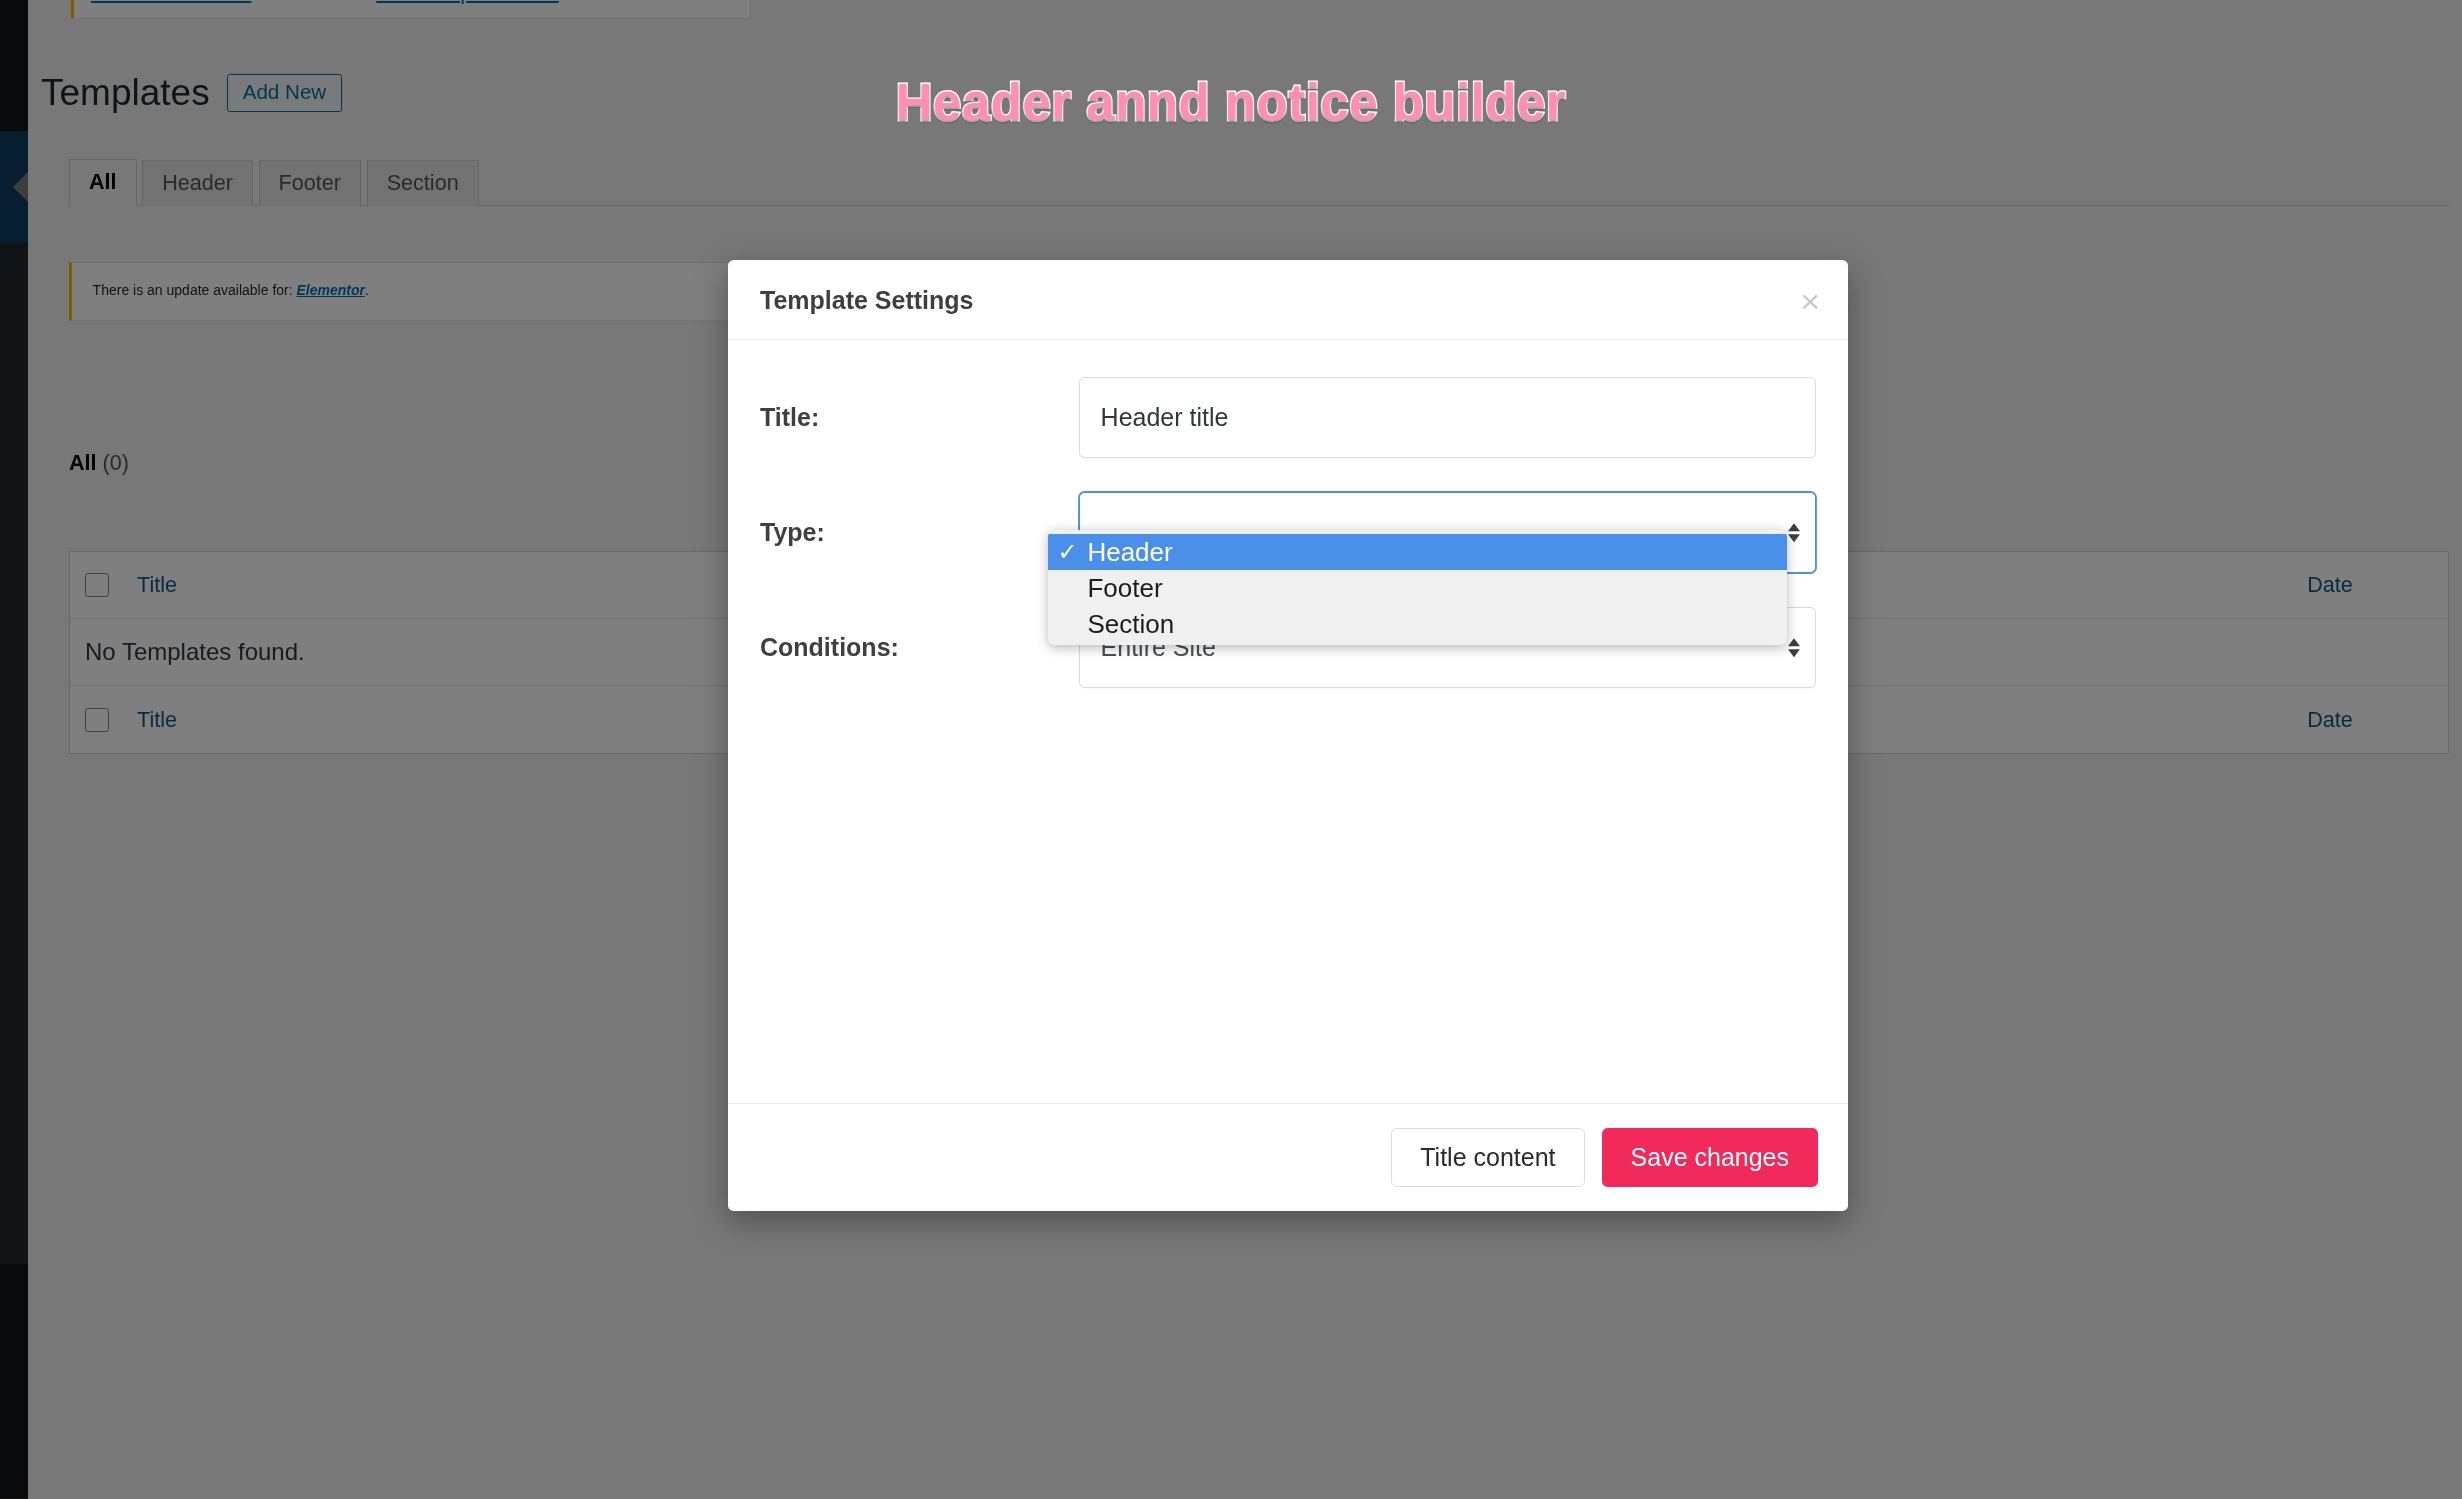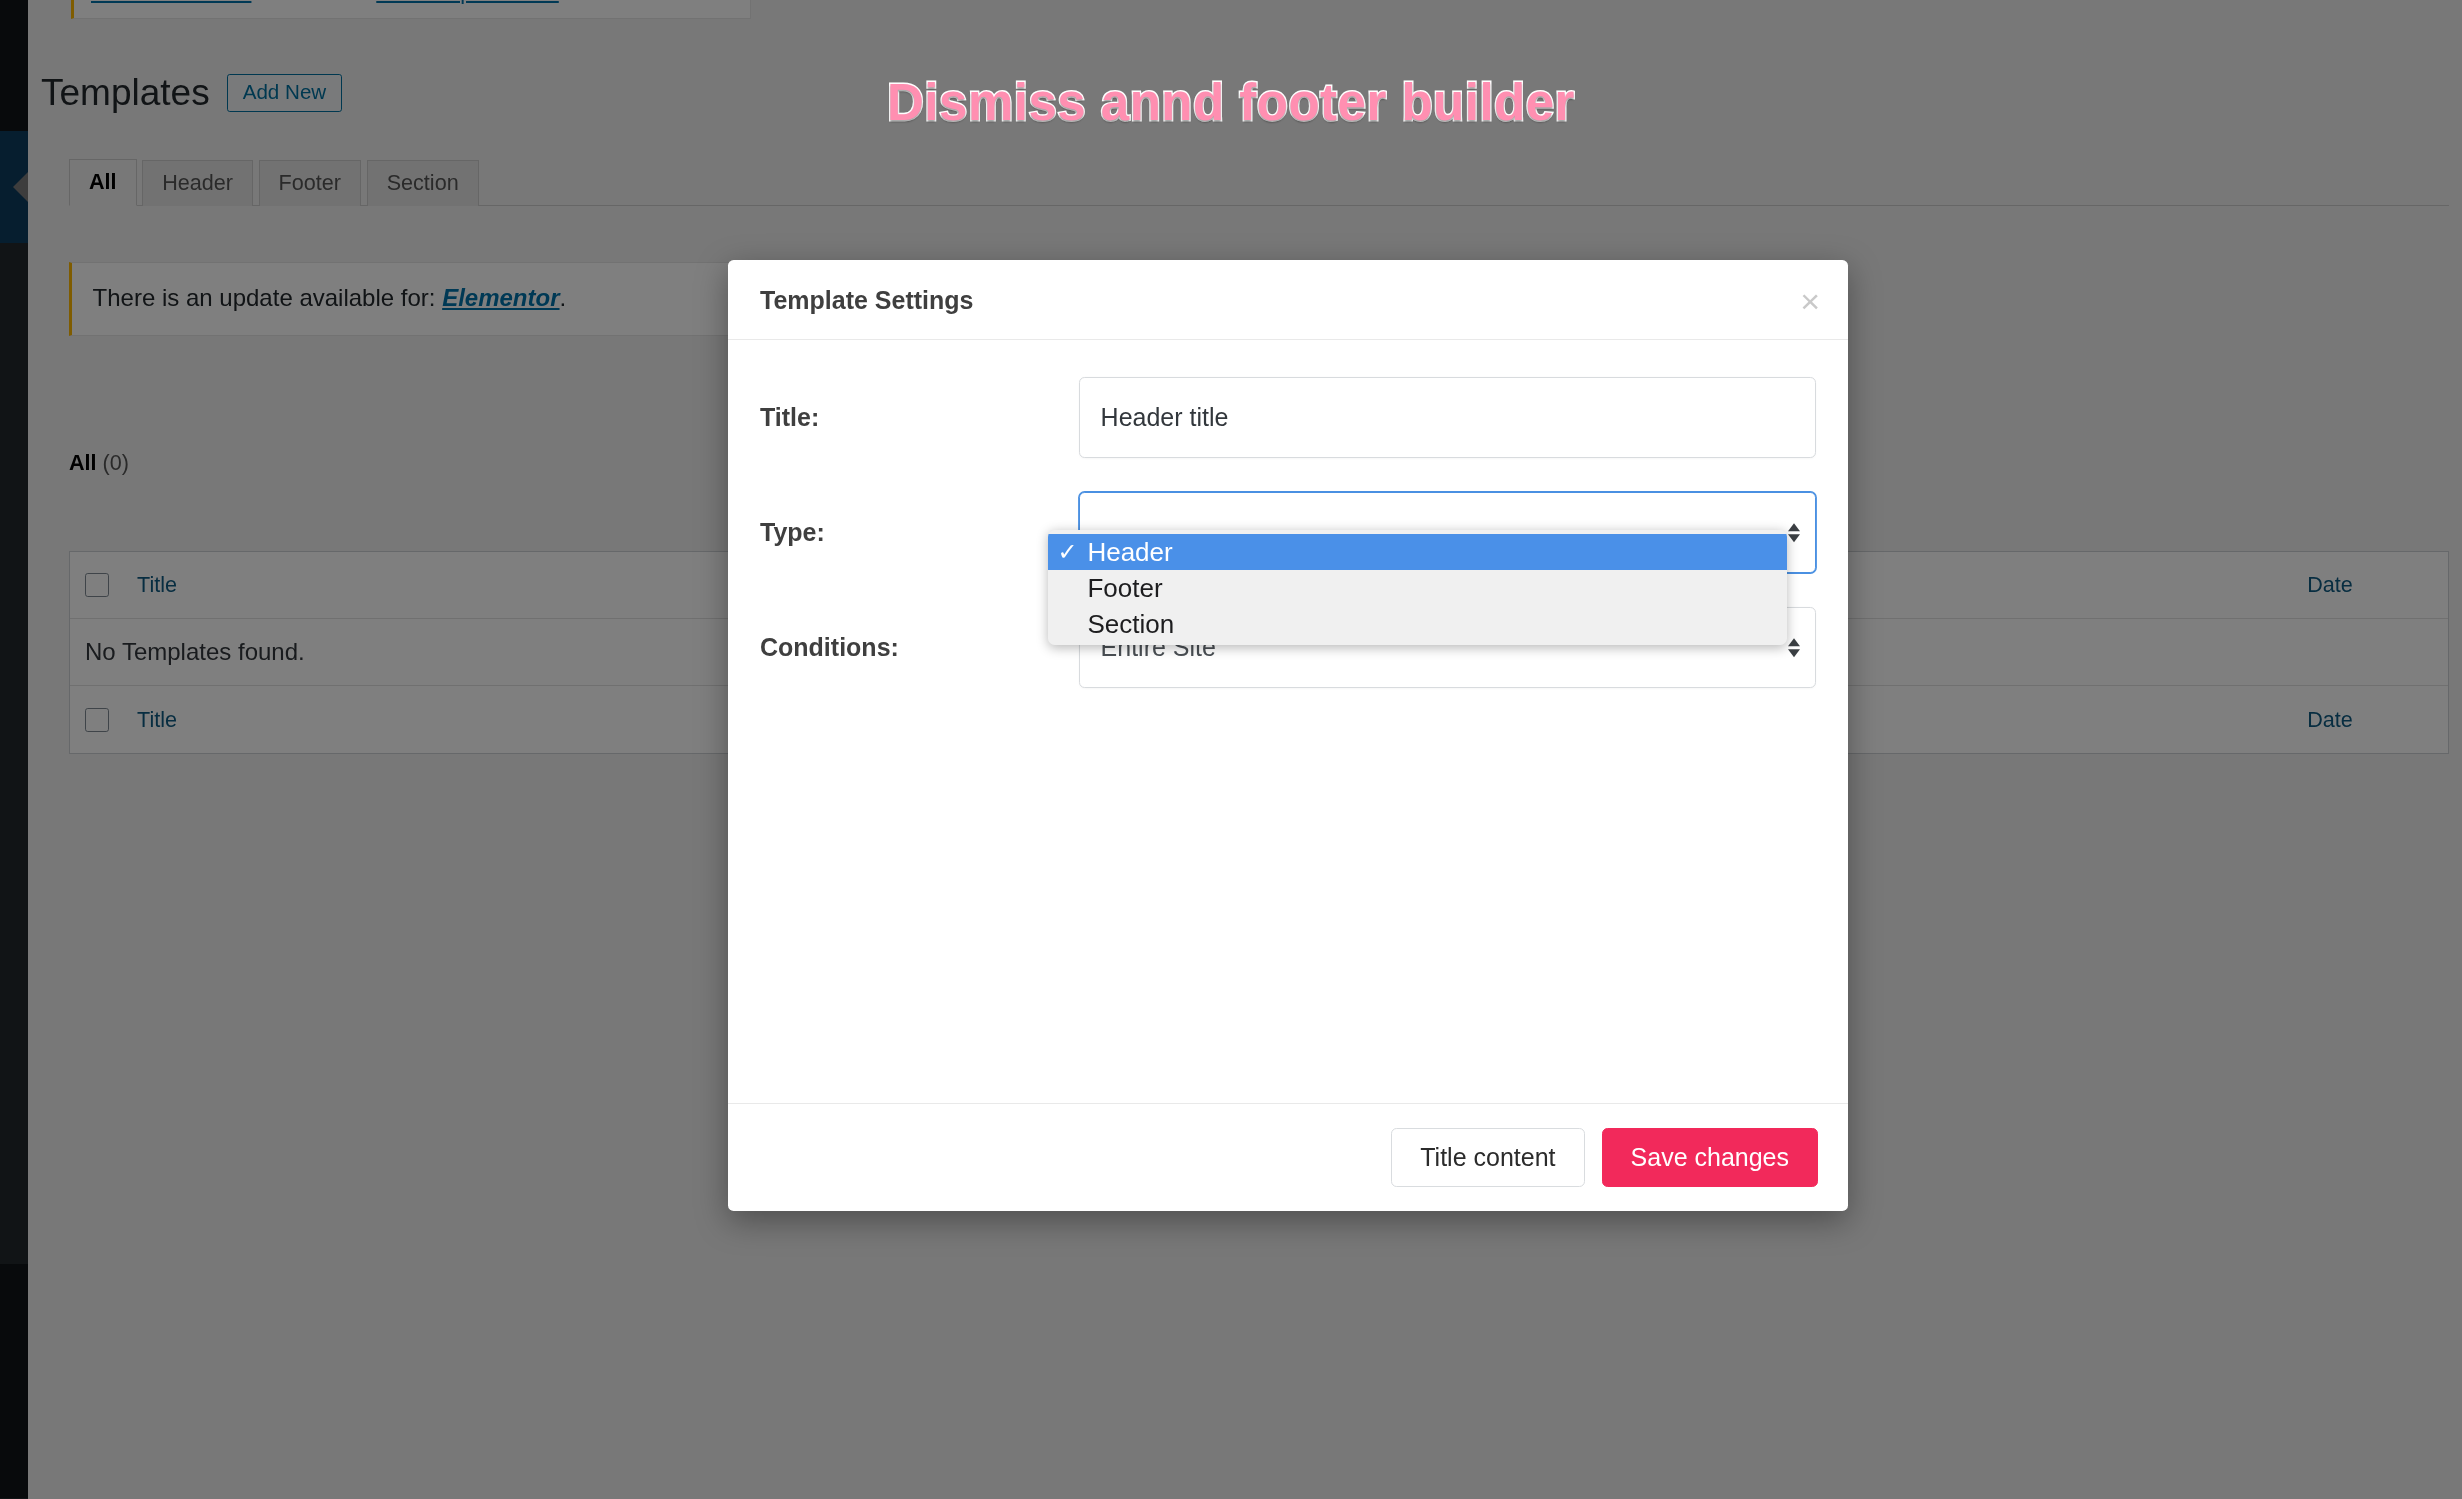--- a/index.html
+++ b/index.html
@@ -131,21 +131,21 @@
   .notice-elem {
     position: absolute;
     left: 41px; top: 262px;
     width: 703px;
     background: #fff;
     border-left: 3.7px solid #ffb900;
     border-top: 0.9px solid #e5e5e5;
     border-right: 0.9px solid #e5e5e5;
     border-bottom: 0.9px solid #e5e5e5;
     padding: 17px 20.6px 19px 20.6px;
-    font-size: 24px;
+    font-size: 14px;
     color: #23282d;
     line-height: 1.5;
   }
   .notice-elem p { margin: 0 0 15px 0; }
   .notice-elem p:last-child { margin-bottom: 0; }
   .notice-elem a { color: #0073aa; text-decoration: underline; }
   .notice-elem a.em { font-style: italic; font-weight: 700; }
   .notice-elem a.strong { font-weight: 700; }
 
   
@@ -486,21 +486,21 @@
         </div>
         <div class="col-title">Title</div>
         <div class="col-date">Date</div>
       </div>
     </div>
 
   </div>
 
   <div id="overlay"></div>
 
-  <div id="annotation">Dismiss annd footer builder</div>
+  <div id="annotation">Header annd notice builder</div>
 
   <div id="modal">
 
     <div class="modal-header">
       <div class="modal-title">Template Settings</div>
       <div class="modal-close">×</div>
     </div>
 
     <div class="modal-body">
 

